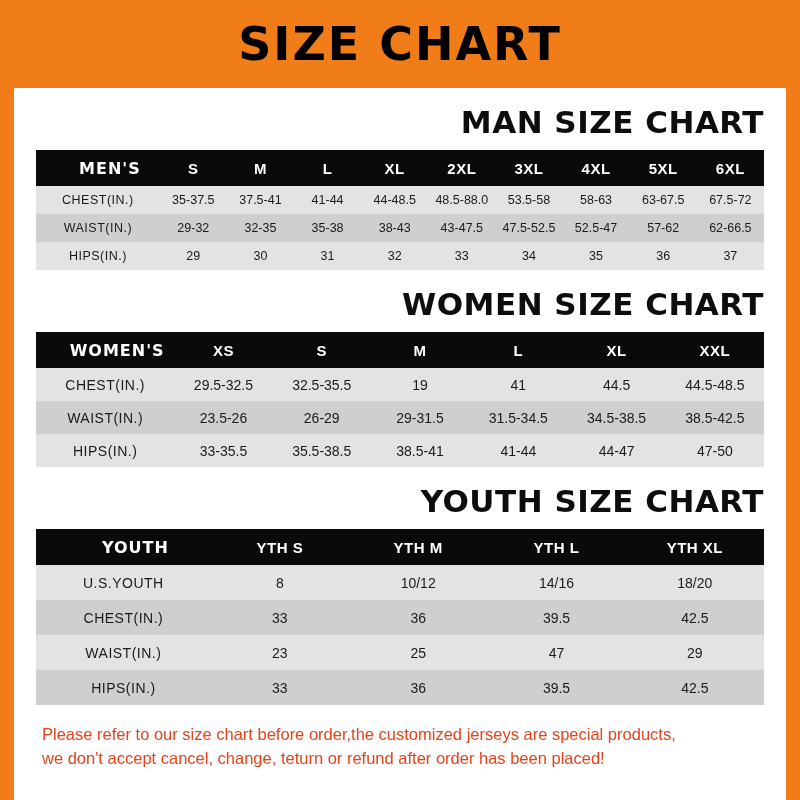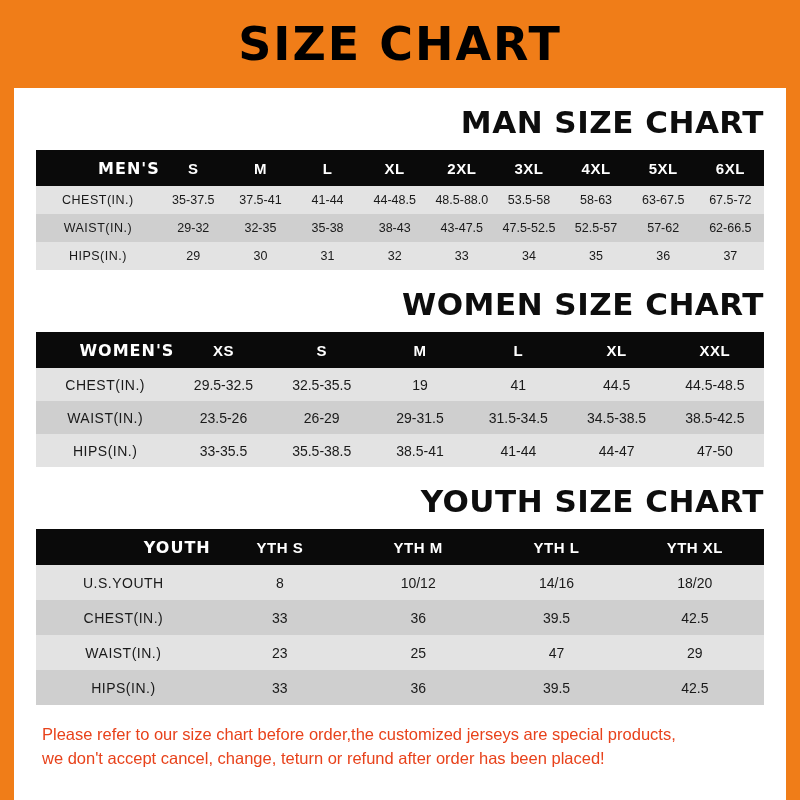--- a/index.html
+++ b/index.html
@@ -66,21 +66,21 @@
   }
   table.size-table thead th {
     background: #0a0a0a;
     color: #ffffff;
     font-weight: bold;
     height: 36px;
     font-size: 15px;
     letter-spacing: 0.5px;
   }
   table.size-table thead th.row-head {
-    text-align: right;
+    text-align: center;
     padding-left: 24px;
     font-family: "DejaVu Sans", sans-serif;
     font-size: 16px;
     letter-spacing: 1px;
   }
   table.size-table tbody td.row-head {
     text-align: center;
     font-weight: normal;
     letter-spacing: 0.5px;
   }
@@ -176,21 +176,21 @@
             <td>67.5-72</td>
           </tr>
           <tr class="even">
             <td class="row-head">WAIST(IN.)</td>
             <td>29-32</td>
             <td>32-35</td>
             <td>35-38</td>
             <td>38-43</td>
             <td>43-47.5</td>
             <td>47.5-52.5</td>
-            <td>52.5-57</td>
+            <td>52.5-47</td>
             <td>57-62</td>
             <td>62-66.5</td>
           </tr>
           <tr class="odd">
             <td class="row-head">HIPS(IN.)</td>
             <td>29</td>
             <td>30</td>
             <td>31</td>
             <td>32</td>
             <td>33</td>

